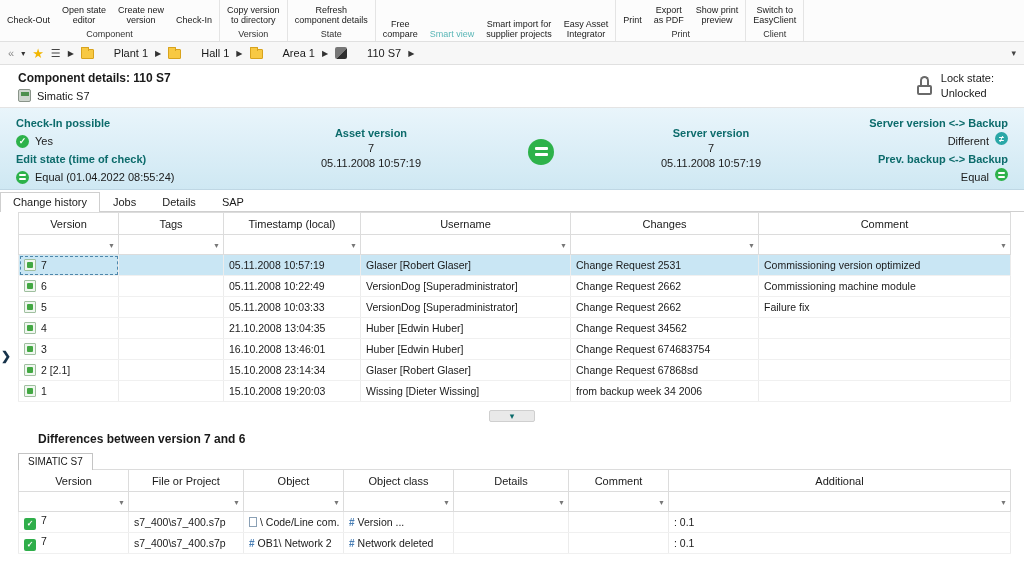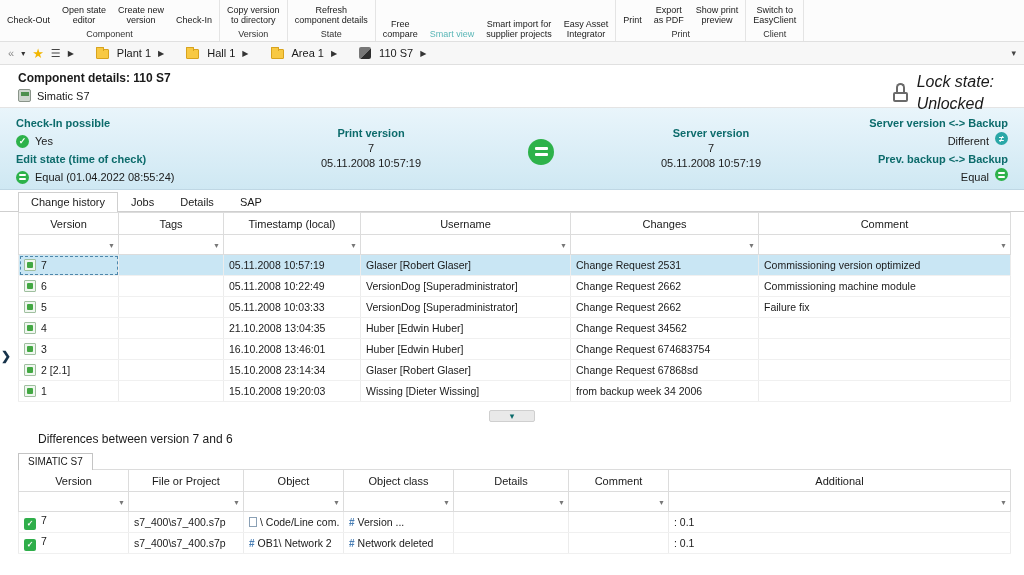--- a/index.html
+++ b/index.html
@@ -12,37 +12,37 @@
   .tb-buttons { display:flex; align-items:flex-end; justify-content:center; gap:8px; flex:1; }
   .tb-btn { font-size:9px; line-height:1.1; text-align:center; color:#1a1a1a; white-space:pre-line; padding:1px 2px; cursor:default; }
   .tb-btn.accent { color:#59b6b6; }
   .tb-group-label { font-size:9px; color:#333; text-align:center; padding:2px 0; }
 
   
   .breadcrumb { height:23px; display:flex; align-items:center; background:#f7f7f7; border-bottom:1px solid #e0e0e0; padding:0 8px; gap:7px; font-size:11px; }
   .bc-icon { color:#8a8a8a; font-size:11px; cursor:default; }
   .bc-star { color:#f2b600; font-size:13px; cursor:default; }
   .bc-sep { color:#333; font-size:8px; }
-  .bc-item { display:inline-flex; align-items:center; gap:8px; cursor:default;margin-left:15px; }
+  .bc-item { display:inline-flex; align-items:center; gap:20px; cursor:default; }
   .folder-icon { width:13px; height:10px; background:#f8c943; border:1px solid #d8a31d; border-radius:1px; display:inline-block; position:relative; margin-top:2px; }
   .folder-icon::before { content:""; position:absolute; top:-3px; left:-1px; width:6px; height:3px; background:#f8c943; border:1px solid #d8a31d; border-bottom:none; border-radius:1px 1px 0 0; }
   .component-icon-sm { width:12px; height:12px; display:inline-block; background:linear-gradient(135deg,#777 55%, #2e2e2e 55%); border-radius:2px; }
   .bc-right { margin-left:auto; color:#444; font-size:9px; cursor:default; }
 
   
   .comp-details { height:43px; padding:6px 18px 0; position:relative; background:#fff; border-bottom:1px solid #e4e4e4; }
   .comp-title { font-size:12px; font-weight:bold; }
   .comp-type { display:flex; align-items:center; gap:6px; margin-top:4px; font-size:11px; }
   .simatic-icon { width:13px; height:13px; background:#cfd6cf; border:1px solid #8a948a; border-radius:2px; position:relative; }
   .simatic-icon::after { content:""; position:absolute; left:2px; top:2px; width:8px; height:4px; background:#4f8f4f; }
   .lock-box { position:absolute; right:30px; top:6px; display:flex; align-items:center; gap:9px; }
   .lock-icon { width:15px; height:19px; position:relative; display:inline-block; }
   .lock-icon .shackle { position:absolute; top:0; left:3px; width:9px; height:9px; border:2px solid #6a6a6a; border-bottom:none; border-radius:5px 5px 0 0; }
   .lock-icon .lbody { position:absolute; bottom:0; left:0; width:15px; height:10px; border:2px solid #6a6a6a; border-radius:2px; background:#fff; }
-  .lock-text { font-size:16px; line-height:1.35;font-style:italic; }
+  .lock-text { font-size:11px; line-height:1.35; }
 
   
   .status-panel { height:82px; background:linear-gradient(#e9f5fb,#cfe8f3); border-bottom:1px solid #bfd7e4; display:flex; padding:6px 16px 0; }
   .teal { color:#0c6b6b; font-weight:bold; }
   .st-left { width:250px; font-size:11px; line-height:18px; }
   .st-line { display:flex; align-items:center; gap:6px; height:18px; }
   .st-center { width:190px; text-align:center; font-size:11px; padding-top:12px; line-height:15px; }
   .st-bigicon { width:150px; display:flex; align-items:center; justify-content:center; }
   .st-right { margin-left:auto; text-align:right; font-size:11px; line-height:18px; }
   .st-rline { display:flex; justify-content:flex-end; gap:6px; height:18px; }
@@ -51,21 +51,21 @@
   .circ.green { background:#2db24a; }
   .circ.tealbg { background:#2aa7a7; }
   .circ.sm { width:13px; height:13px; font-size:9px; }
   .circ.lg { width:26px; height:26px; }
   .eqbars { display:flex; flex-direction:column; gap:3px; }
   .eqbars span { display:block; width:13px; height:3px; background:#fff; border-radius:1px; }
   .eqbars.smb { gap:2px; }
   .eqbars.smb span { width:7px; height:2px; }
 
   
-  .tabs { height:22px; display:flex; align-items:flex-end; padding-left:18px; background:#fff; border-bottom:1px solid #cfcfcf;text-align:right; }
+  .tabs { height:22px; display:flex; align-items:flex-end; background:#fff; border-bottom:1px solid #cfcfcf;text-align:right; }
   .tab { font-size:11px; padding:3px 12px 4px; border:1px solid transparent; border-bottom:none; position:relative; top:1px; cursor:default; }
   .tab.active { background:#fff; border-color:#cfcfcf; }
 
   
   .tablewrap { margin:0 14px 0 18px; }
   table { border-collapse:collapse; table-layout:fixed; width:992px; }
   th { font-weight:normal; font-size:11px; border:1px solid #dcdcdc; height:22px; background:#fff; text-align:center; cursor:default; }
   td { font-size:10.5px; height:21px; border-right:1px solid #ececec; border-bottom:1px solid #f0f0f0; padding:0 5px; overflow:hidden; white-space:nowrap; }
   td:first-child { border-left:1px solid #ececec; }
   tr.filter td { border:1px solid #dcdcdc; position:relative; height:20px; background:#fff; }
@@ -76,21 +76,21 @@
   .vicon i { position:absolute; left:2px; top:2px; width:6px; height:6px; background:#43a843; border-radius:1px; }
   .vicon-g { width:12px; height:12px; display:inline-flex; align-items:center; justify-content:center; vertical-align:-2px; margin-right:5px; background:#2fae4a; border-radius:2px; color:#fff; font-size:8px; font-weight:bold; }
   .gridic { color:#4a7fb5; font-weight:bold; margin-right:3px; font-size:10px; }
   .docic { display:inline-block; width:8px; height:10px; background:#fff; border:1px solid #8aa0b5; margin-right:3px; vertical-align:-1px; }
 
   
   .collapse-row { height:28px; display:flex; align-items:center; justify-content:center; }
   .collapse-btn { width:46px; height:12px; background:#e9e9e9; border:1px solid #cfcfcf; border-radius:2px; display:flex; align-items:center; justify-content:center; font-size:9px; color:#0c6b6b; cursor:default; }
 
   
-  .diff-title { font-size:12px; font-weight:normal; margin:2px 0 4px 38px; }
+  .diff-title { font-size:12px; font-weight:bold; margin:2px 0 4px 38px; }
   .diff-tab { display:inline-block; margin-left:18px; font-size:10px; padding:2px 9px 3px; border:1px solid #c4c4c4; border-bottom:none; background:#fff; position:relative; top:1px; cursor:default; }
 
   .left-expander { position:absolute; left:0; top:346px; width:12px; height:20px; display:flex; align-items:center; justify-content:center; color:#16324a; font-size:12px; font-weight:bold; cursor:default; }
 </style>
 </head>
 <body>
 
 <div class="toolbar" id="toolbar">
     <div class="tb-group">
       <div class="tb-buttons">
@@ -208,21 +208,21 @@
       <span class="circ green sm">
           <span class="eqbars smb">
             <span></span>
             <span></span>
           </span>
         </span>
       <span>Equal (01.04.2022 08:55:24)</span>
     </div>
   </div>
   <div class="st-center" style="margin-left:10px">
-    <div class="teal">Print version</div>
+    <div class="teal">Asset version</div>
     <div>7</div>
     <div>05.11.2008 10:57:19</div>
   </div>
   <div class="st-bigicon">
     <span class="circ green lg">
         <span class="eqbars">
           <span></span>
           <span></span>
         </span>
       </span>

